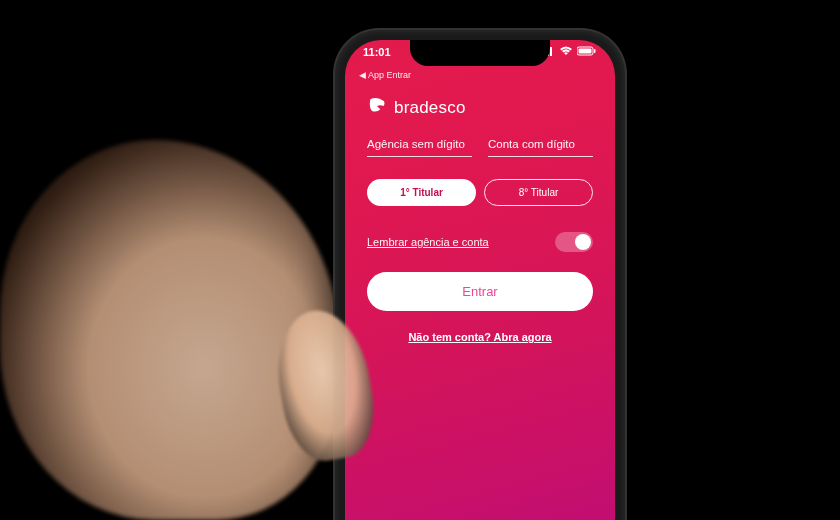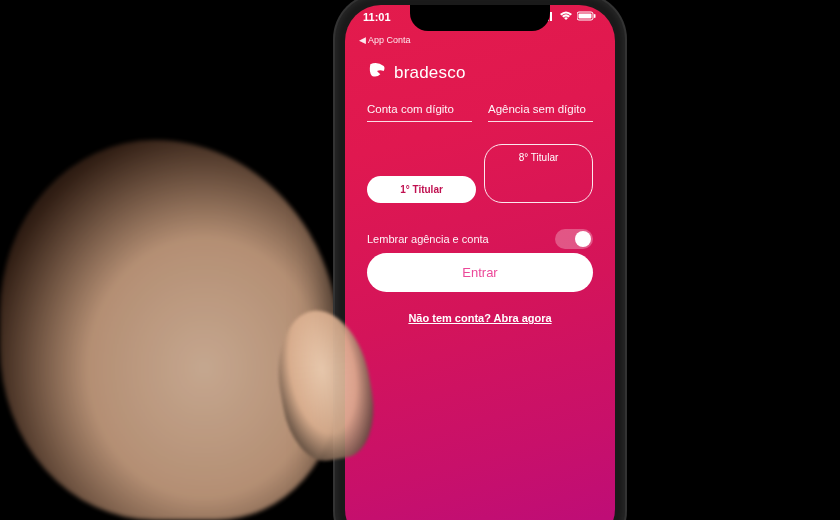--- a/index.html
+++ b/index.html
@@ -1,17 +1,17 @@
 <!DOCTYPE html>
 <html><head>
 <meta charset="utf-8">
 <style>
   * { margin: 0; padding: 0; box-sizing: border-box; }
   html, body { width: 840px; height: 520px; background: #000; font-family: -apple-system, Helvetica, Arial, sans-serif; overflow: hidden; }
-  .scene { position: relative; width: 840px; height: 520px; display: flex; align-items: center; justify-content: center; }
+  .scene { position: relative; width: 840px; height: 520px; display: flex; align-items: flex-start; justify-content: center; }
   .hand {
     position: absolute;
     left: 0; bottom: 0;
     width: 340px; height: 380px;
     background: radial-gradient(ellipse at 60% 60%, #e8c4a8 0%, #d4a888 40%, #3a2418 75%, #000 100%);
     border-radius: 50% 60% 40% 50%;
     filter: blur(2px);
     opacity: 0.85;
     z-index: 1;
   }
@@ -88,22 +88,22 @@
   .titular-btn {
     flex: 1;
     border: 1.2px solid rgba(255,255,255,0.9);
     border-radius: 18px;
     padding: 7px 0;
     font-size: 10px; font-weight: 500;
     text-align: center;
     background: transparent; color: #fff;
     cursor: pointer;
   }
-  .titular-btn.active { background: #fff; color: #c01050; font-weight: 600; margin-top: 32px; }
-  .remember-row { display: flex; justify-content: space-between; align-items: center; margin-bottom: 4px; }
+  .titular-btn.active { background: #fff; color: #c01050; font-weight: 600; }
+  .remember-row { display: flex; justify-content: space-between; align-items: center; margin-bottom: 20px; text-decoration: underline; }
   .remember-label { font-size: 11px; opacity: 0.95; }
   .toggle {
     position: relative;
     width: 38px; height: 20px;
     background: rgba(255,255,255,0.28);
     border-radius: 12px;
     cursor: pointer;
   }
   .toggle-knob {
     position: absolute; top: 2px; right: 2px;
@@ -159,40 +159,40 @@
                 <rect x="0" y="1" width="16" height="8" rx="2" fill="none" stroke="#fff" stroke-width="1"></rect>
                 <rect x="1.5" y="2.5" width="13" height="5" rx="1" fill="#fff"></rect>
                 <rect x="17" y="3" width="1.5" height="4" rx="0.7" fill="#fff"></rect>
               </svg>
           </span>
         </div>
       </div>
 
       <div class="back-link">
         <span>◀</span>
-        <span>App Conta</span>
+        <span>App Entrar</span>
       </div>
 
       <div class="content">
         <div class="brand">
           <span class="brand-icon">
             <svg viewBox="0 0 24 24">
                 <path d="M4 4 Q12 0 20 6 Q22 8 20 12 Q16 10 12 12 Q14 14 16 16 Q12 20 6 18 Q2 14 4 4 Z" fill="#fff"></path>
               </svg>
           </span>
           <span class="brand-text">bradesco</span>
         </div>
 
 
         <div class="fields">
           <div class="field">
-            <div class="field-label">Conta com dígito</div>
+            <div class="field-label">Agência sem dígito</div>
           </div>
           <div class="field">
-            <div class="field-label">Agência sem dígito</div>
+            <div class="field-label">Conta com dígito</div>
           </div>
         </div>
 
         <div class="titular-row">
           <div class="titular-btn active">1° Titular</div>
           <div class="titular-btn">8° Titular</div>
         </div>
 
         <div class="remember-row">
           <span class="remember-label">Lembrar agência e conta</span>

